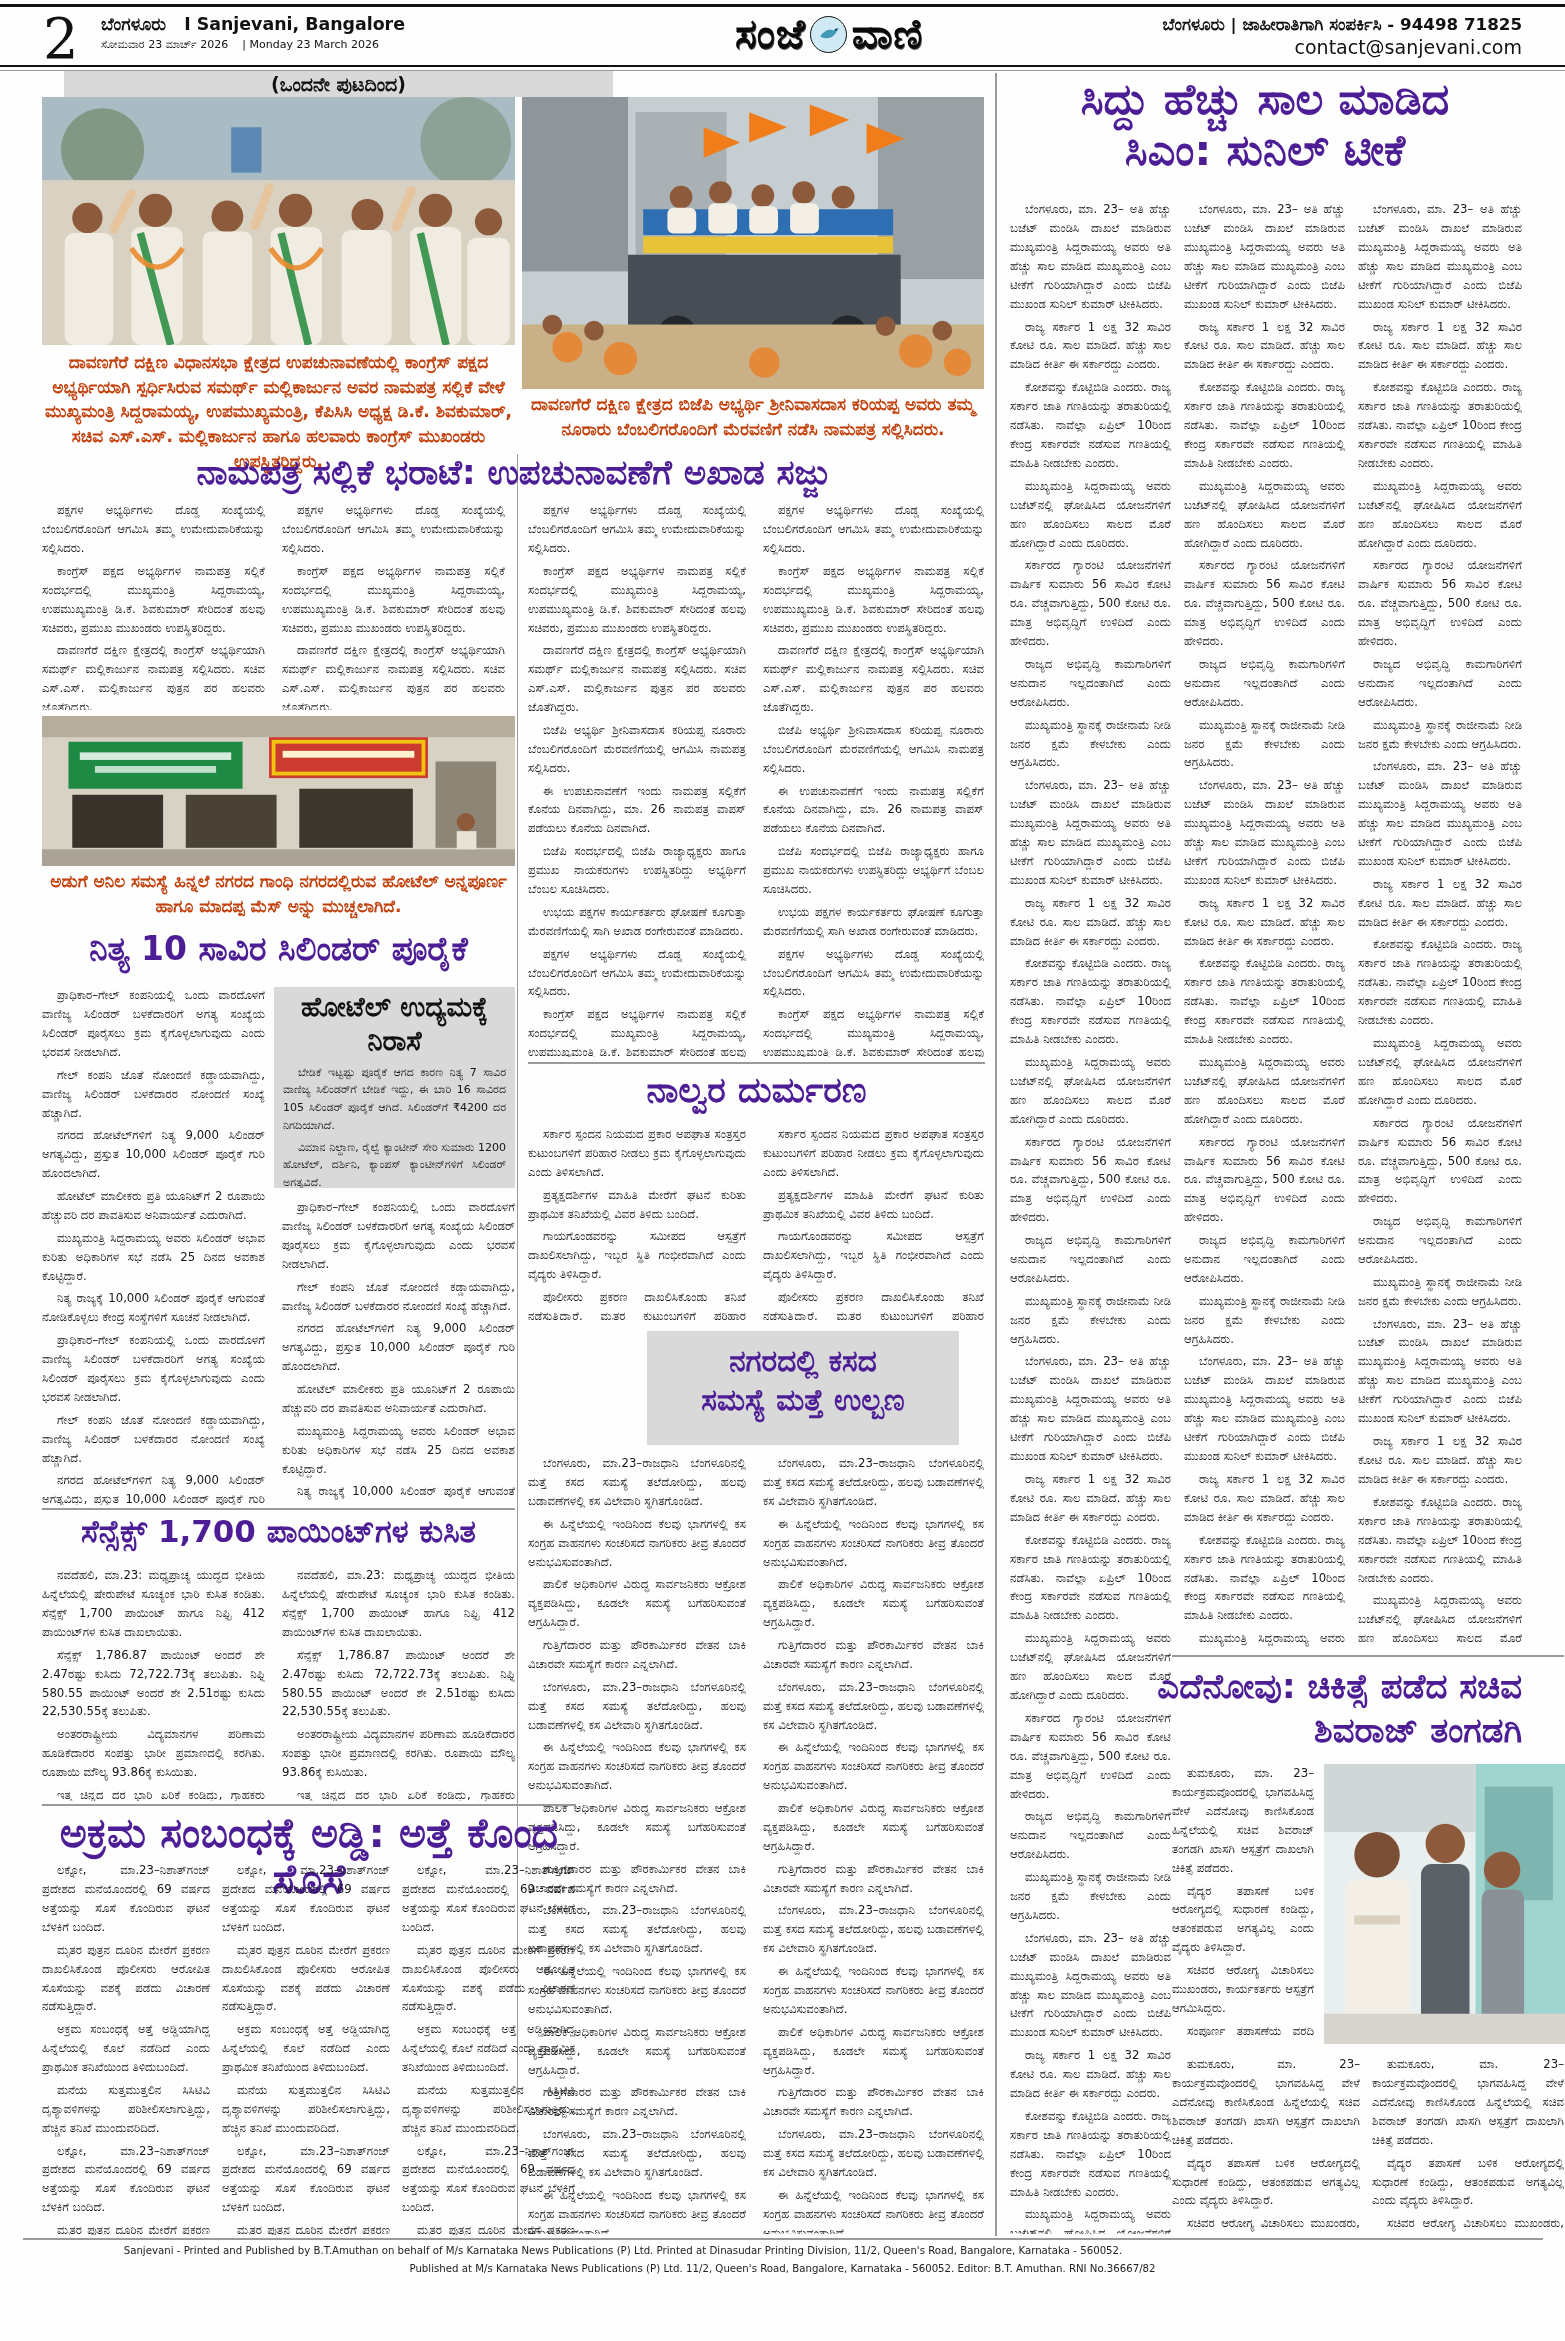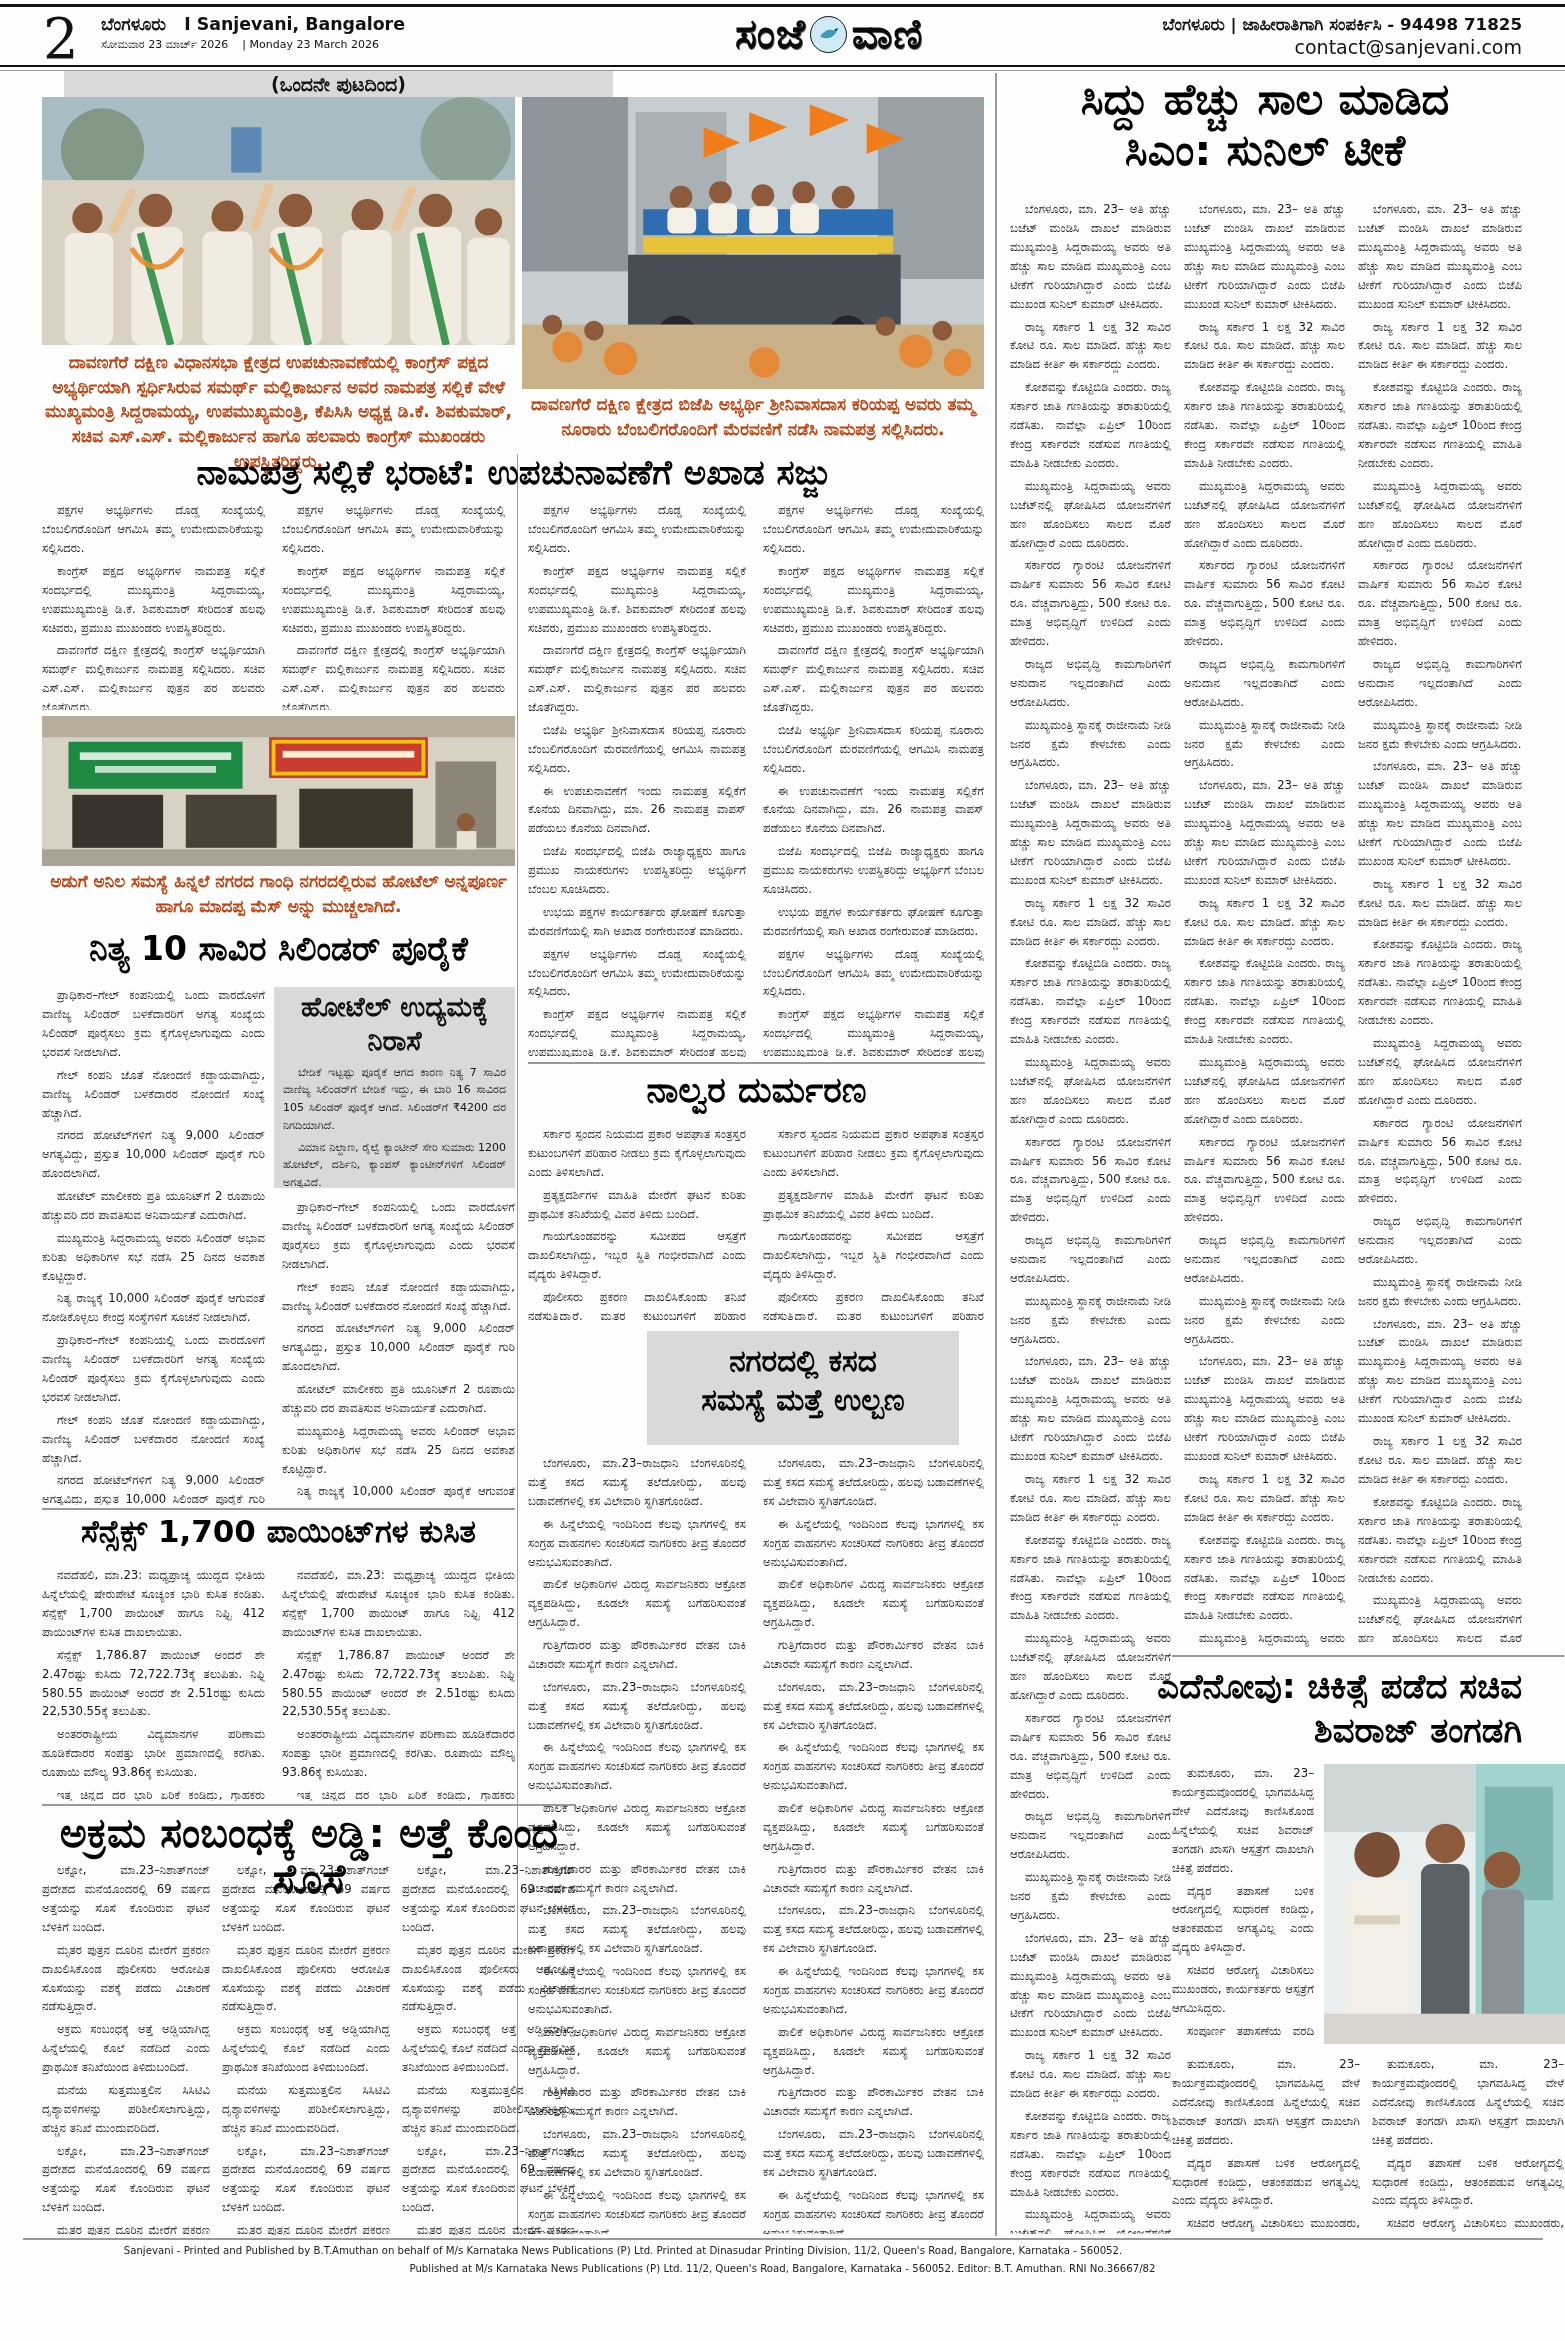--- a/index.html
+++ b/index.html
@@ -16,21 +16,21 @@
   .mh-right2{font-size:19px;text-align:right;}
   .logo{display:flex;align-items:center;justify-content:center;gap:4.5px;}
   .logo-text{font-size:41px;font-weight:900;letter-spacing:0.8px;color:#0a0a0a;
              text-shadow:0.8px 0.8px 0 #555;}
   .dove-wrap{width:35px;height:35px;border-radius:50%;background:#cfeaf4;border:1.5px solid #111;
              display:flex;align-items:center;justify-content:center;}
   
   .tagbar{background:#d9d9d9;display:flex;align-items:center;justify-content:center;
           font-size:19px;font-weight:bold;}
   
-  .hl{font-weight:900;color:#000000;text-align:center;line-height:1.12;letter-spacing:0;}
+  .hl{font-weight:900;color:#4c1d95;text-align:center;line-height:1.12;letter-spacing:0;}
   .hl-lead{font-size:34px;}
   .hl-cm{font-size:43px;line-height:1.18;}
   .hl-cyl{font-size:33px;}
   .hl-fd{font-size:35px;}
   .hl-sx{font-size:31px;}
   .hl-mu{font-size:41px;}
   .hl-min{font-size:34px;line-height:1.3;}
   .graybox{background:#d9d9d9;}
   .boxhead{font-size:27px;font-weight:900;text-align:center;line-height:1.25;padding-top:3px;}
   

